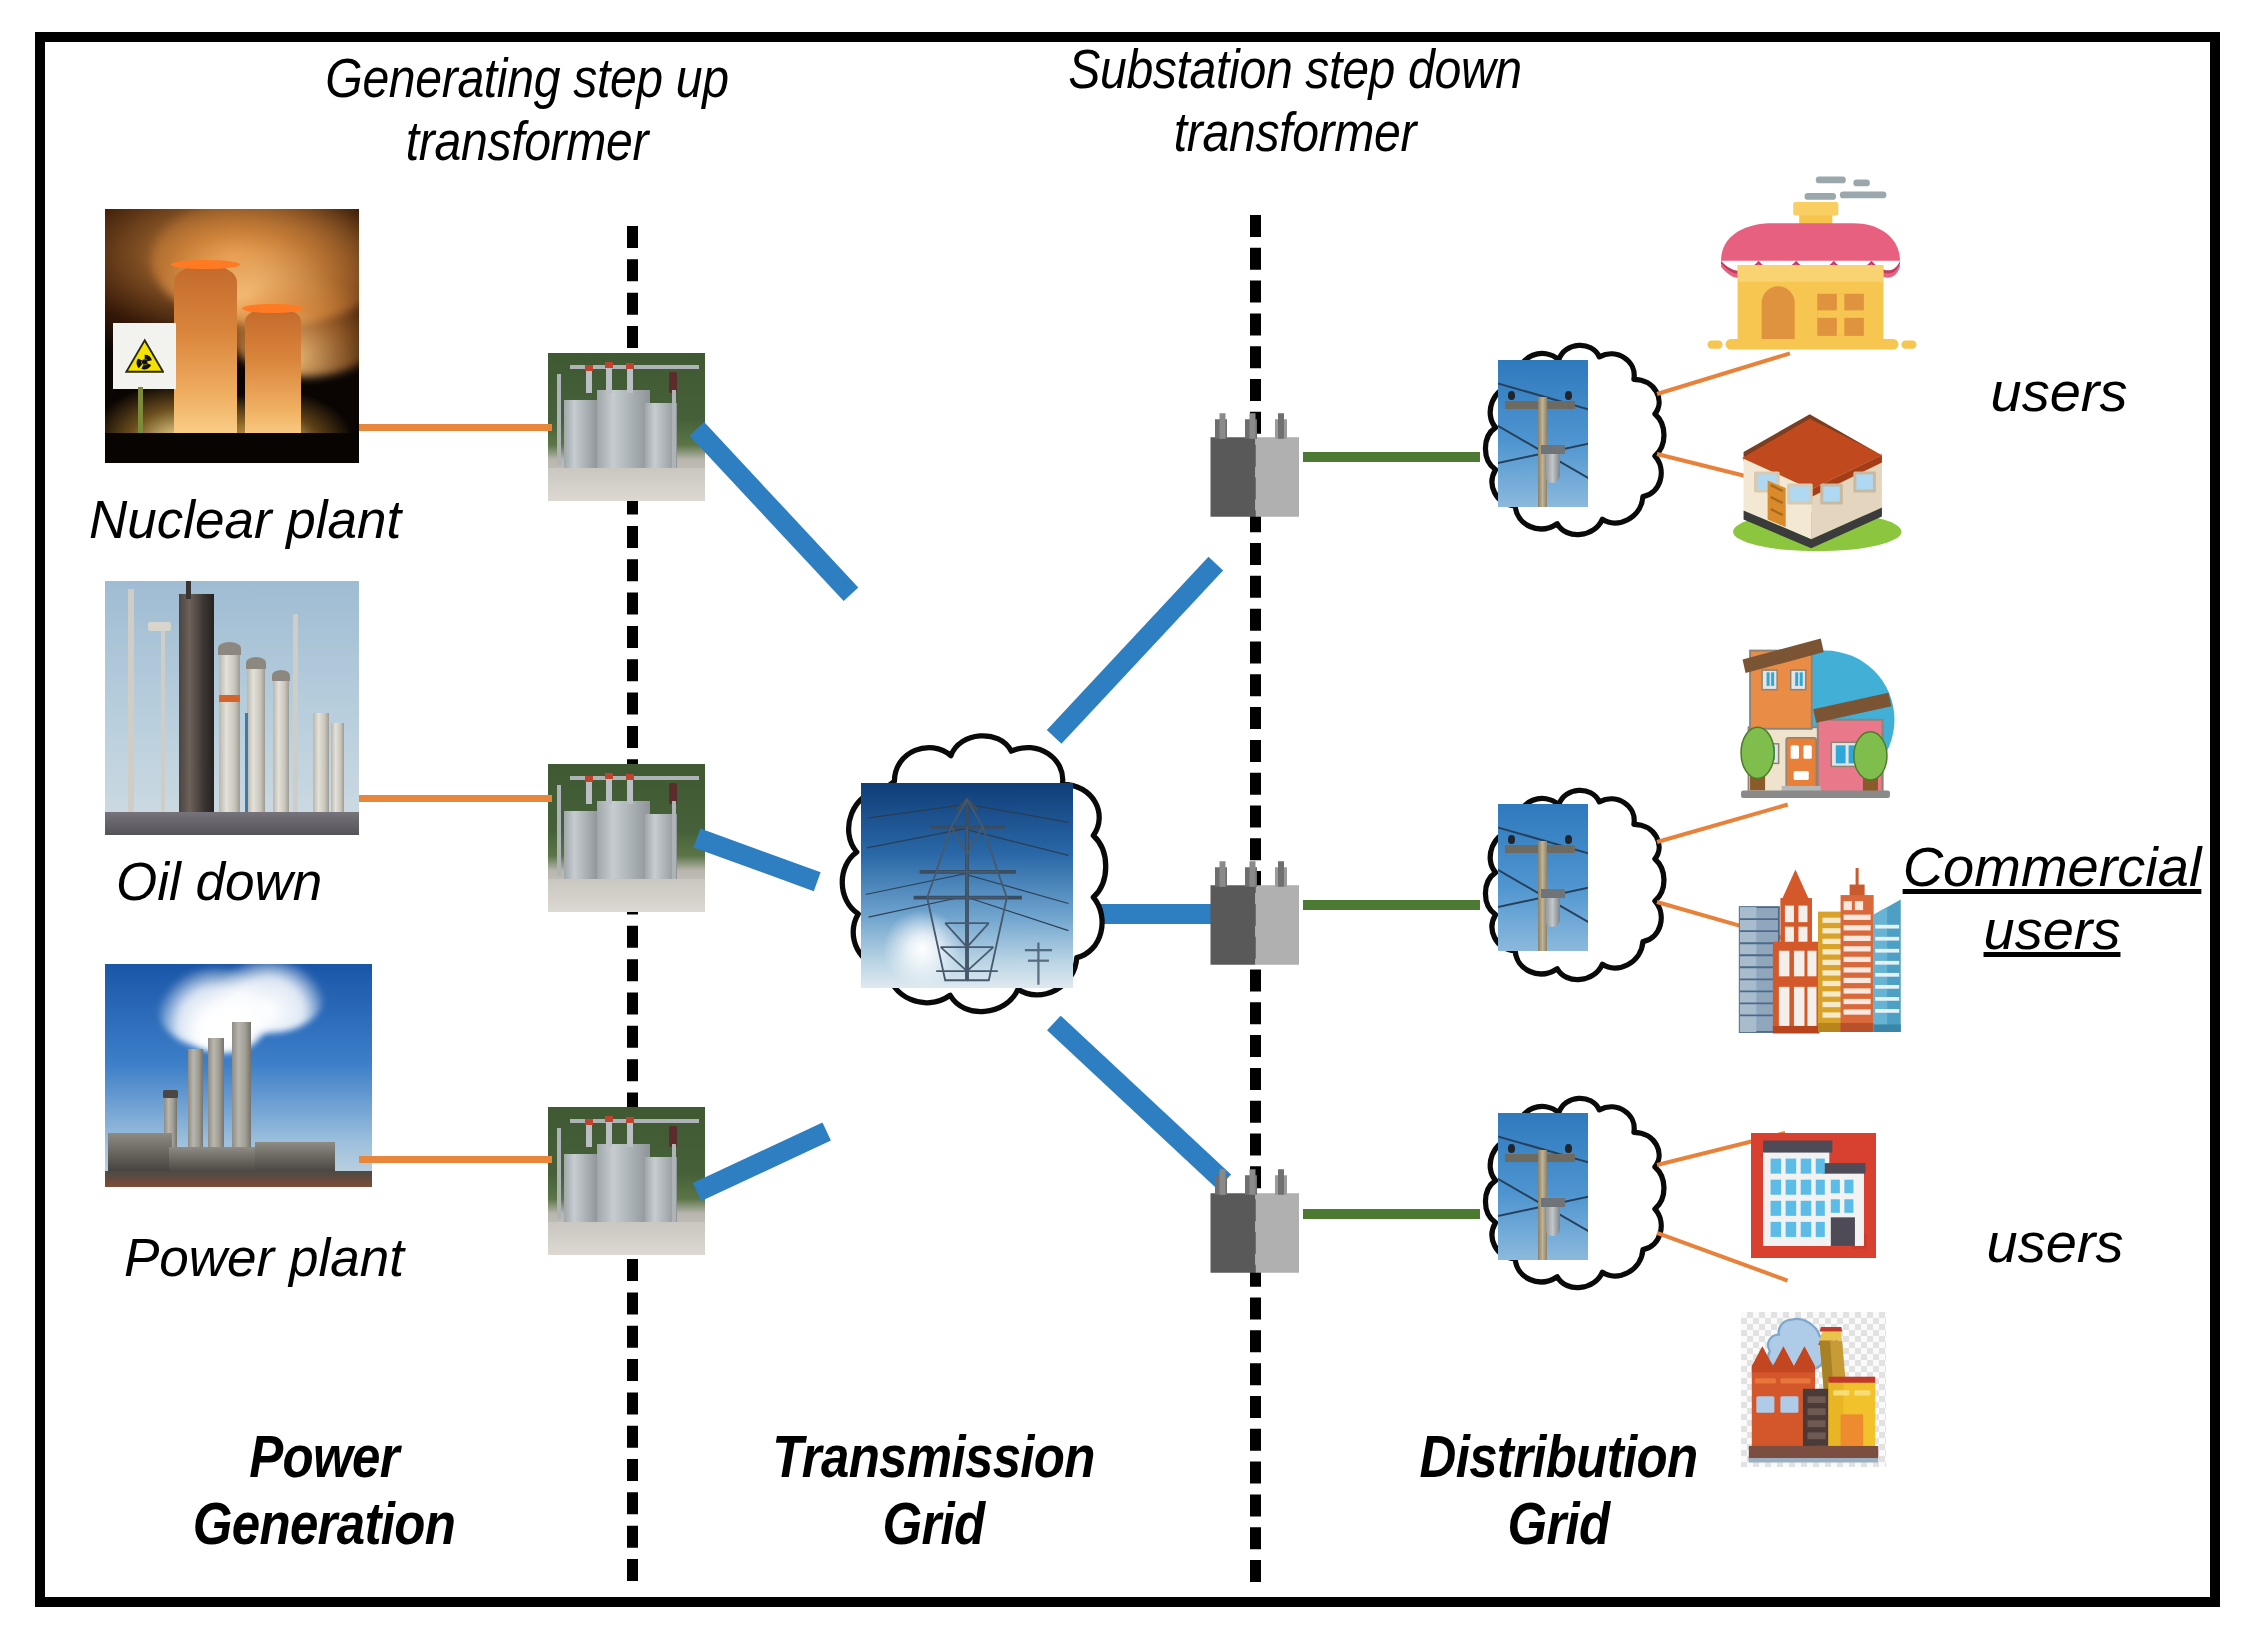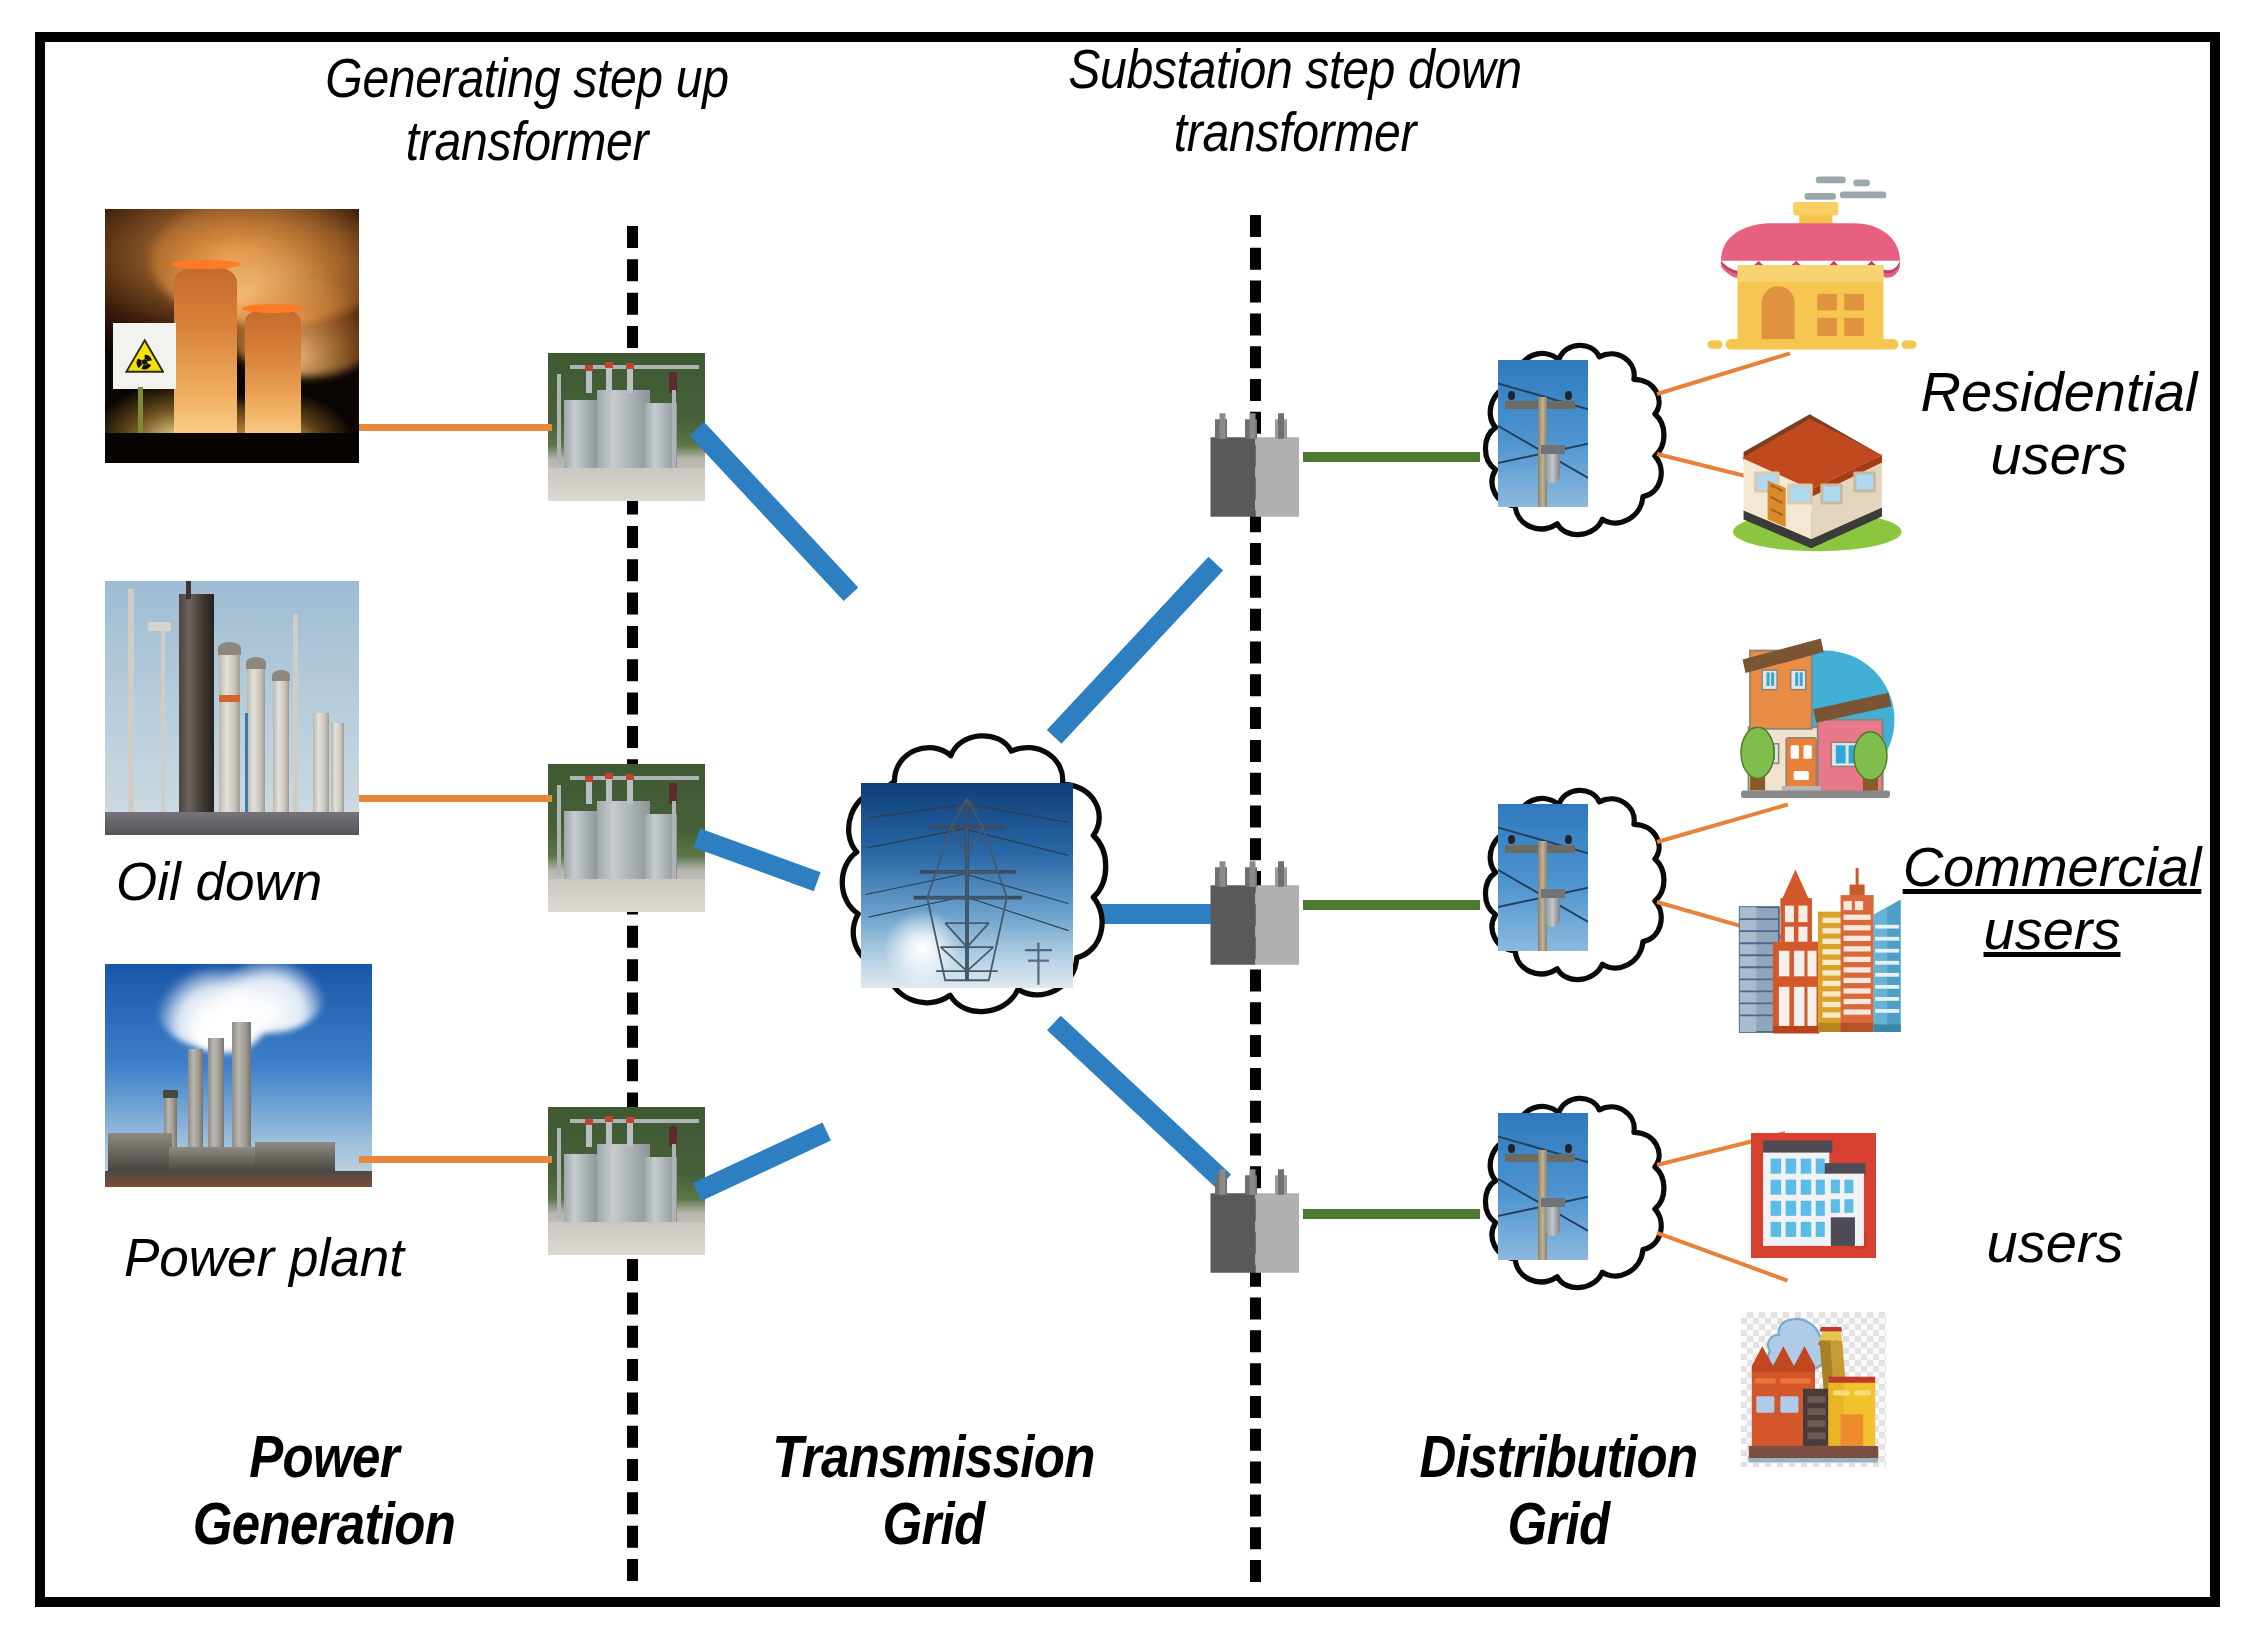--- a/index.html
+++ b/index.html
@@ -213,20 +213,21 @@
         <polygon points="30,3 58,51 2,51" fill="#F5E200" stroke="#2a2a18" stroke-width="3"></polygon>
         <circle cx="30" cy="36" r="4.2" fill="#111"></circle>
         <path d="M30 31.5 A4.5 4.5 0 0 1 34.4 35 L41 33.5 A11 11 0 0 0 30 25 Z" fill="#111"></path>
         <path d="M34 38 A4.5 4.5 0 0 1 28 40.2 L25 46.2 A11 11 0 0 0 40 40.5 Z" fill="#111"></path>
         <path d="M26.3 39.6 A4.5 4.5 0 0 1 26 33.7 L20 30.5 A11 11 0 0 0 21 45.4 Z" fill="#111"></path>
       </svg>
     </div>
     <div class="radpost" style="left:13%; top:70%; height:30%;"></div>
     <div style="position:absolute;left:0;right:0;bottom:0;height:12%;background:#070402;"></div>
   </div>
+  <div class="plant-label" style="left:89px; top:489px;">Nuclear plant</div>
 
   <div class="photo oil" style="left:105px; top:581px; width:254px; height:254px;">
     <div class="pole" style="left:9%; top:3%; width:2.5%; height:94%;"></div>
     <div class="pole" style="left:22%; top:18%; width:1.6%; height:80%;"></div>
     <div style="position:absolute;left:17%;top:16%;width:9%;height:3.5%;background:#d8d5cd;border-radius:2.3px;"></div>
     <div class="col dark" style="left:29%; top:5%; width:14%; height:90%;"></div>
     <div style="position:absolute;left:32%;top:0%;width:2%;height:7%;background:#3a3533;"></div>
     <div class="col" style="left:45%; top:27%; width:8%; height:70%;"></div>
     <div style="position:absolute;left:45%;top:45%;width:8%;height:2.6%;background:#d4632c;"></div>
     <div class="col-cap" style="left:44.5%; top:24%; width:9%; height:5%;"></div>
@@ -698,21 +699,20 @@
       <rect x="122" y="104" width="22" height="7" rx="2" fill="#F8DC74"></rect>
       <rect x="150" y="104" width="22" height="7" rx="2" fill="#F8DC74"></rect>
       <rect x="132" y="136" width="30" height="42" fill="#EE8B2E"></rect>
       <rect x="116" y="86" width="62" height="8" fill="#C0392B"></rect>
       <rect x="10" y="178" width="172" height="18" fill="#7A4E40"></rect>
       <rect x="10" y="194" width="172" height="6" fill="#9AAFC2"></rect>
     </svg>
   </div>
 
   <div class="user-label" style="left:1882px; top:361px; width:354px;">
-    <div>Residential</div>
     <div>users</div>
   </div>
 
   <div class="user-label" style="left:1875px; top:836px; width:354px;text-decoration:underline;">
     <div>Commercial</div>
     <div>users</div>
   </div>
 
   <div class="user-label" style="left:1882px; top:1212px; width:346px;">
     <div>users</div>

